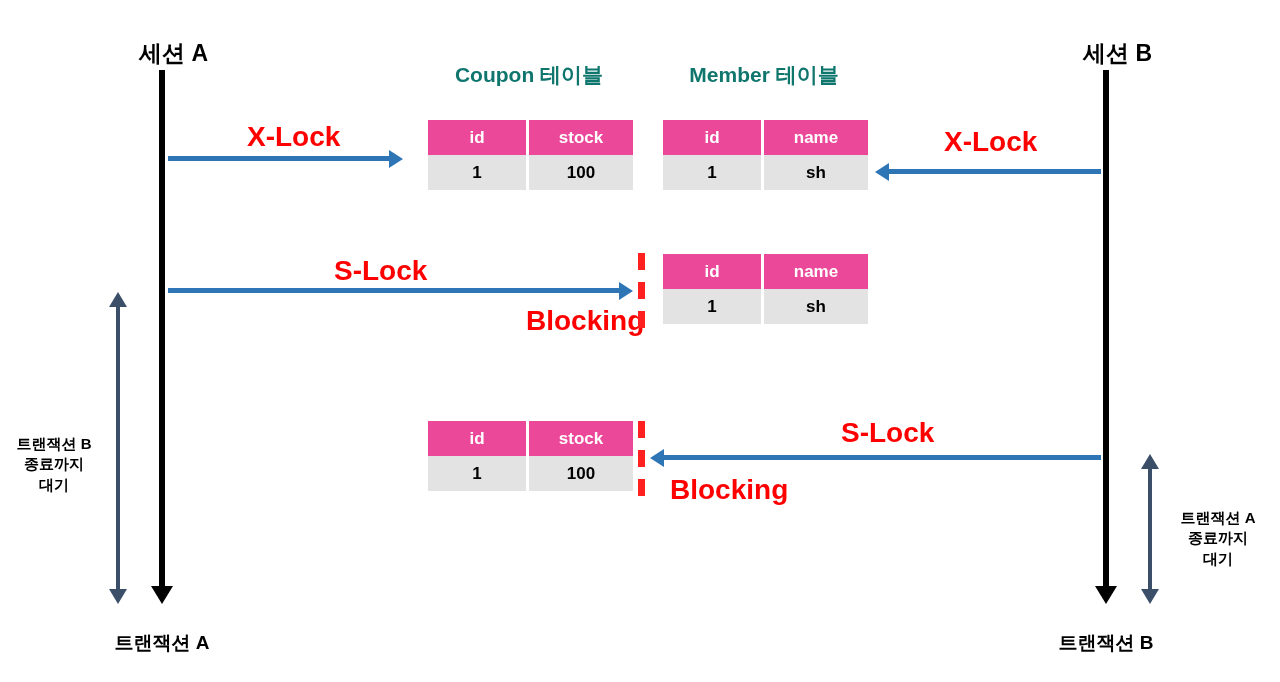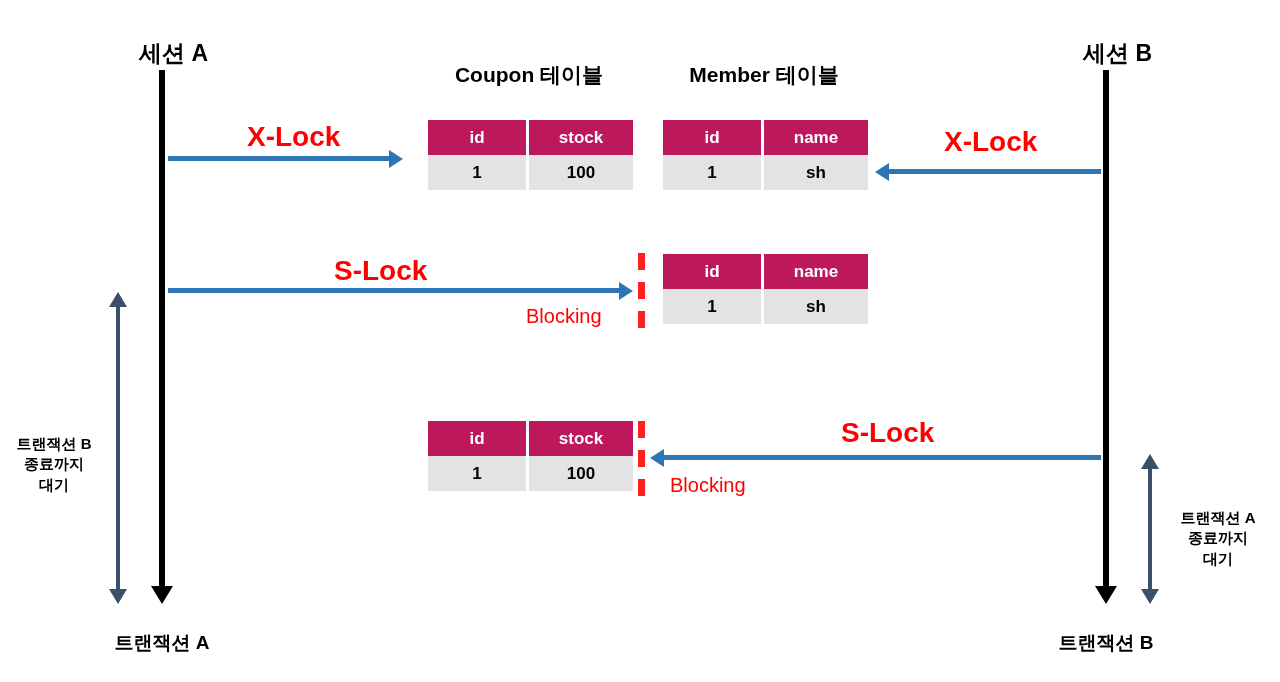--- a/index.html
+++ b/index.html
@@ -22,31 +22,31 @@
     position:absolute;font-size:23px;font-weight:bold;color:#000000;
     white-space:nowrap;text-align:right;
   }
   .txn-title{
     position:absolute;font-size:19px;font-weight:bold;color:#000000;
     white-space:nowrap;text-align:center;
   }
 
   
   .table-title{
-    position:absolute;font-size:21px;font-weight:bold;color:#000000;
+    position:absolute;font-size:21px;font-weight:bold;color:#0f766e;
     white-space:nowrap;text-align:center;
   }
 
   
   .dtable{position:absolute;border-collapse:collapse;table-layout:fixed;}
   .dtable td{
     padding:0;margin:0;height:35px;line-height:35px;
     font-size:17px;font-weight:bold;text-align:center;vertical-align:middle;
   }
-  .dtable .hdr td{background:#be185d;color:#ffffff;}
+  .dtable .hdr td{background:#ec4899;color:#ffffff;}
   .dtable .row td{background:#E3E3E3;color:#000000;}
   .dtable td.sep{border-right:3px solid #ffffff;}
 
   
   .harrow{position:absolute;height:5px;background:#2E75B6;}
   .harrow .tip-r{
     position:absolute;right:-13px;top:50%;transform:translateY(-50%);
     width:0;height:0;border-top:9px solid transparent;border-bottom:9px solid transparent;
     border-left:14px solid #2E75B6;
   }
@@ -55,21 +55,21 @@
     width:0;height:0;border-top:9px solid transparent;border-bottom:9px solid transparent;
     border-right:14px solid #2E75B6;
   }
 
   
   .lock-label{
     position:absolute;font-size:28px;font-weight:bold;color:#FF0000;
     white-space:nowrap;
   }
   .blocking-label{
-    position:absolute;font-size:20px;font-weight:normal;color:#FF0000;
+    position:absolute;font-size:28px;font-weight:bold;color:#FF0000;
     white-space:nowrap;
   }
 
   
   .barrier{position:absolute;width:7px;}
   .barrier i{display:block;width:7px;height:17px;background:#FF2020;margin-bottom:12px;}
   .barrier i:last-child{margin-bottom:0;}
 
   
   .warrow{position:absolute;width:4px;background:#3B4F६6;}

